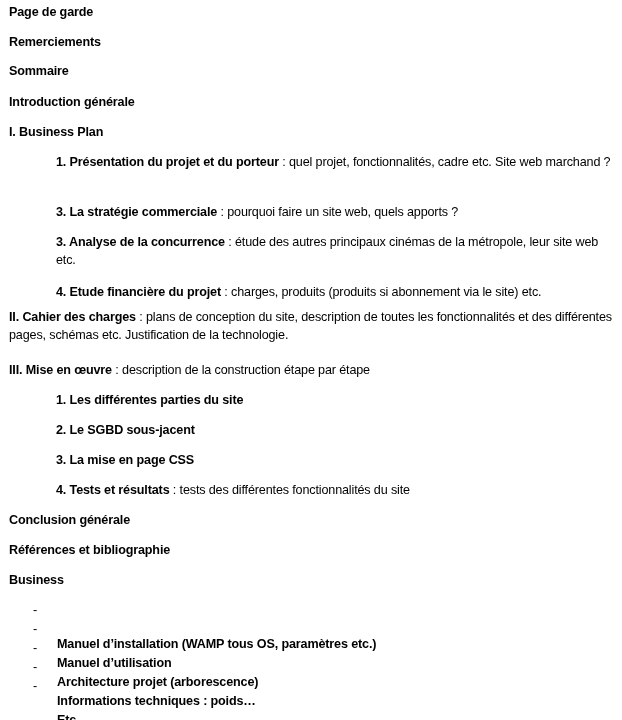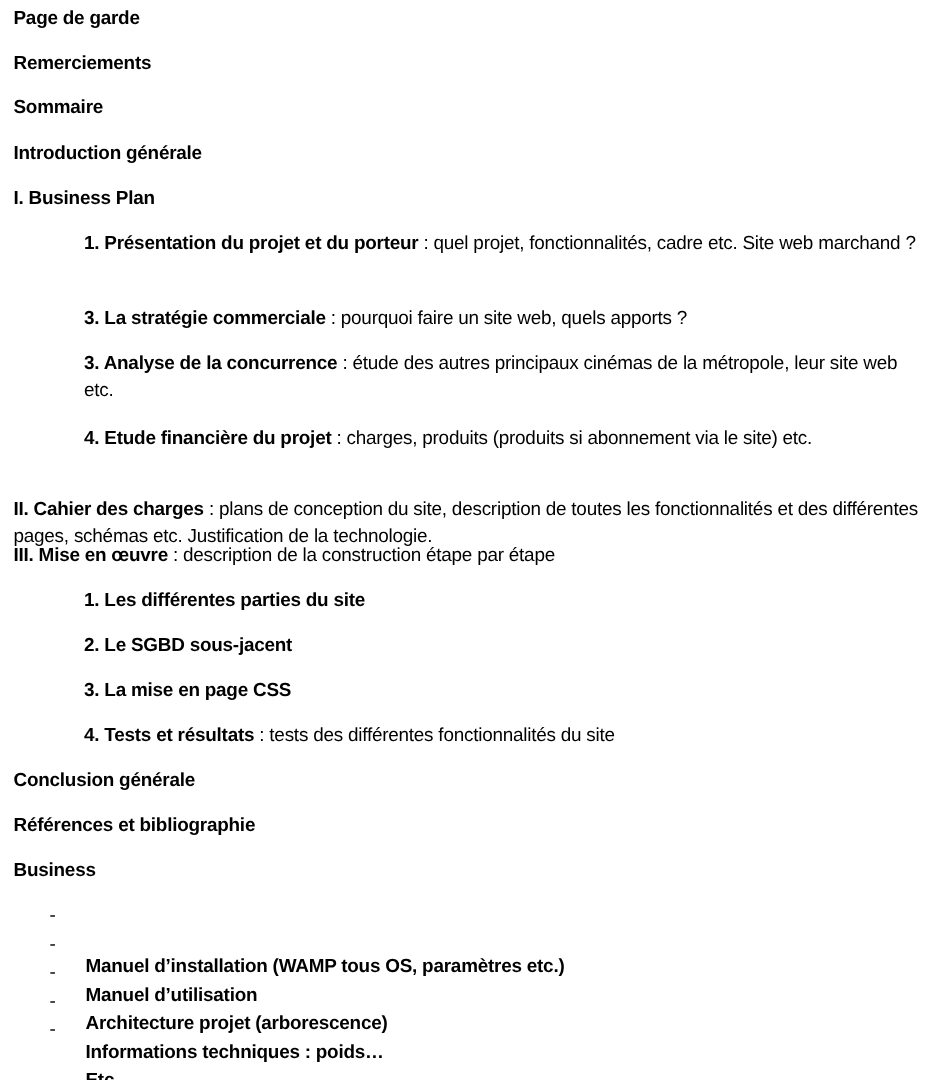--- a/index.html
+++ b/index.html
@@ -25,21 +25,21 @@
 <div class="line l0" style="top:33px"><b>Remerciements</b></div>
 <div class="line l0" style="top:62px"><b>Sommaire</b></div>
 <div class="line l0" style="top:93px"><b>Introduction générale</b></div>
 <div class="line l0" style="top:123px"><b>I. Business Plan</b></div>
 
 <div class="line l1 wrap" style="top:153px"><b>1. Présentation du projet et du porteur</b><span> : quel projet, fonctionnalités, cadre etc. Site web marchand ?</span></div>
 <div class="line l1 wrap" style="top:203px"><b>3. La stratégie commerciale</b><span> : pourquoi faire un site web, quels apports ?</span></div>
 <div class="line l1 wrap" style="top:233px"><b>3. Analyse de la concurrence</b><span> : étude des autres principaux cinémas de la métropole, leur site web etc.</span></div>
 <div class="line l1 wrap" style="top:283px"><b>4. Etude financière du projet</b><span> : charges, produits (produits si abonnement via le site) etc.</span></div>
 
-<div class="line l0 wrap" style="top:330px"><b>II. Cahier des charges</b><span> : plans de conception du site, description de toutes les fonctionnalités et des différentes pages, schémas etc. Justification de la technologie.</span></div>
+<div class="line l0 wrap" style="top:308px"><b>II. Cahier des charges</b><span> : plans de conception du site, description de toutes les fonctionnalités et des différentes pages, schémas etc. Justification de la technologie.</span></div>
 
 <div class="line l0" style="top:361px"><b>III. Mise en œuvre</b><span> : description de la construction étape par étape</span></div>
 
 <div class="line l1" style="top:391px"><b>1. Les différentes parties du site</b></div>
 <div class="line l1" style="top:421px"><b>2. Le SGBD sous-jacent</b></div>
 <div class="line l1" style="top:451px"><b>3. La mise en page CSS</b></div>
 <div class="line l1" style="top:481px"><b>4. Tests et résultats</b><span> : tests des différentes fonctionnalités du site</span></div>
 
 <div class="line l0" style="top:511px"><b>Conclusion générale</b></div>
 <div class="line l0" style="top:541px"><b>Références et bibliographie</b></div>

